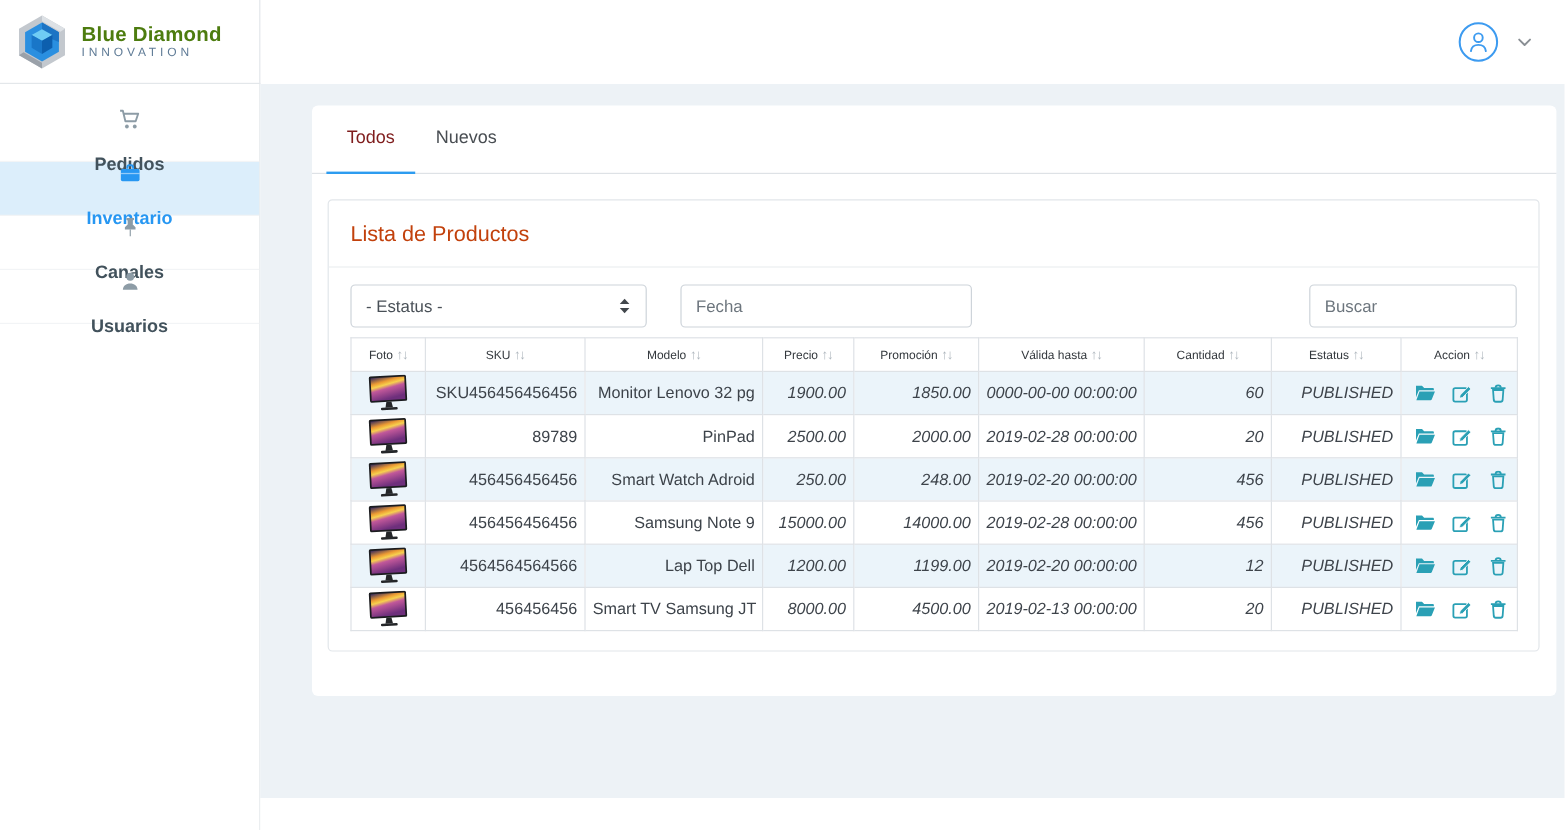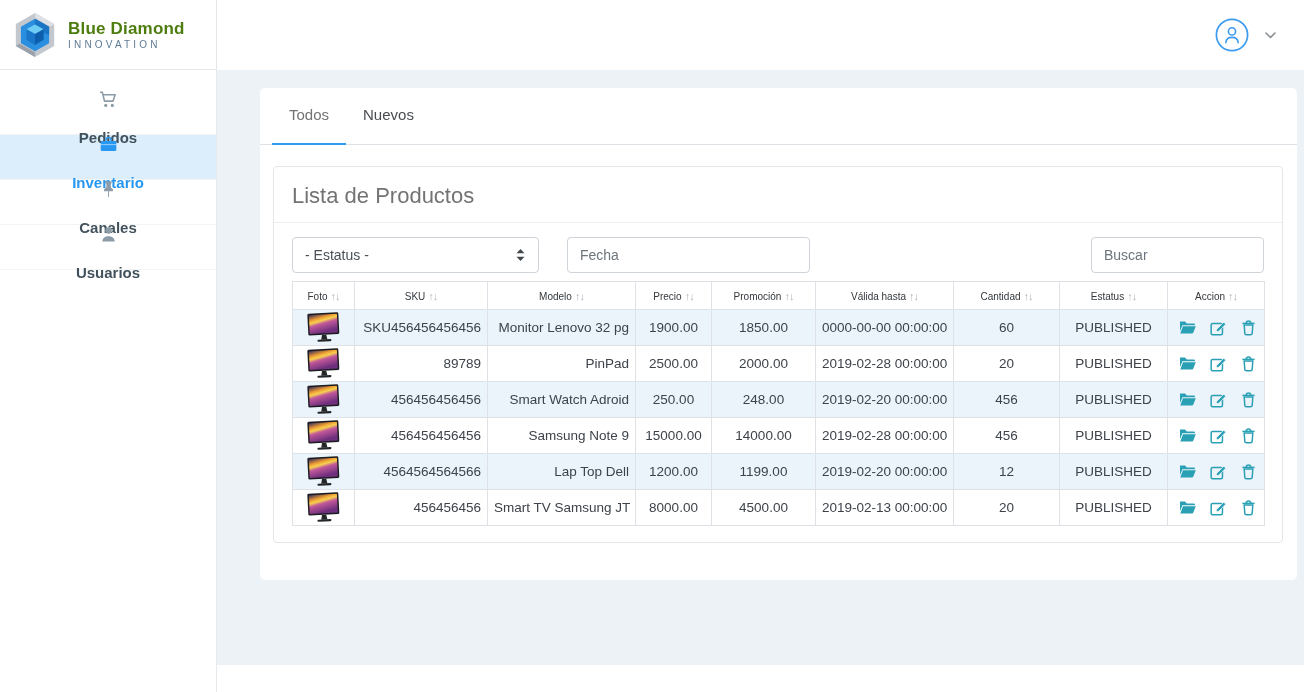--- a/index.html
+++ b/index.html
@@ -28,48 +28,48 @@
   .side-item.active{background:#dceefb;color:#2797f2;}
   .side-item.active .icn{color:#2797f2;}
 
   main{flex:1;box-sizing:border-box;padding:18px 0 0 43px;
        background:linear-gradient(#edf2f6 0,#edf2f6 595px,#ffffff 595px);}
   .panel{width:1037px;height:492px;background:#fff;border-radius:5px;}
 
   
   .tabs{display:flex;padding:0 12px;border-bottom:1px solid #dee2e6;height:57px;box-sizing:border-box;}
   .tab{padding:18px 17px 0;font-size:15px;color:#484d52;cursor:pointer;position:relative;}
-  .tab.active{color:#737373;}
+  .tab.active{color:#7f1d1d;}
   .tab.active::after{content:"";position:absolute;left:0;right:0;bottom:-1px;height:2px;background:#2d9cf0;}
 
   
   .card{margin:21px 13px 0;width:1010px;height:377px;box-sizing:border-box;
         border:1px solid #e2e6ea;border-radius:4px;background:#fff;}
   .card-header{padding:15px 18px 13px;border-bottom:1px solid #eceef0;}
-  .card-title{margin:0;font-size:22px;font-weight:400;color:#737373;line-height:27px;}
+  .card-title{margin:0;font-size:18px;font-weight:400;color:#c2410c;line-height:27px;}
   .card-body{padding:14px 18px;}
 
   
   .filters{display:flex;margin-bottom:8px;align-items:center;}
   .selectbox{width:247px;height:36px;box-sizing:border-box;border:1px solid #ced4da;border-radius:4px;
              display:flex;align-items:center;justify-content:space-between;padding:0 12px;
              font-size:14px;color:#495057;cursor:pointer;background:#fff;}
   .filters input{height:36px;box-sizing:border-box;border:1px solid #ced4da;border-radius:4px;
                  padding:0 12px;font-size:14px;color:#495057;width:243px;margin-left:28px;outline:none;}
   .filters input::placeholder{color:#6c757d;}
   .filters .buscar{margin-left:auto;width:173px;}
 
   
   table{border-collapse:collapse;width:972px;table-layout:fixed;font-size:13.5px;color:#3d434a;}
   th,td{border:1px solid #dee2e6;box-sizing:border-box;}
   th{height:28px;padding:2px 2px;font-size:10px;font-weight:normal;color:#33383d;
      text-align:center;cursor:pointer;white-space:nowrap;}
   td{height:35px;padding:2px 6px;white-space:nowrap;overflow:hidden;text-align:right;}
   tbody tr:nth-child(odd){background:#ebf4fa;}
-  td.c{text-align:center;}
+  td.c{text-align:right;font-style:italic;}
   .sort-icon{font-size:11px;color:#aeb6bd;letter-spacing:-1px;margin-left:3px;}
   .sort-icon::before{content:"\2191";}
   .sort-icon::after{content:"\2193";}
   .foto{display:flex;justify-content:center;}
   .actions{text-align:center;}
   .act{display:inline-flex;vertical-align:middle;margin:0 5px;cursor:pointer;}
 </style>
 </head>
 <body>
 

